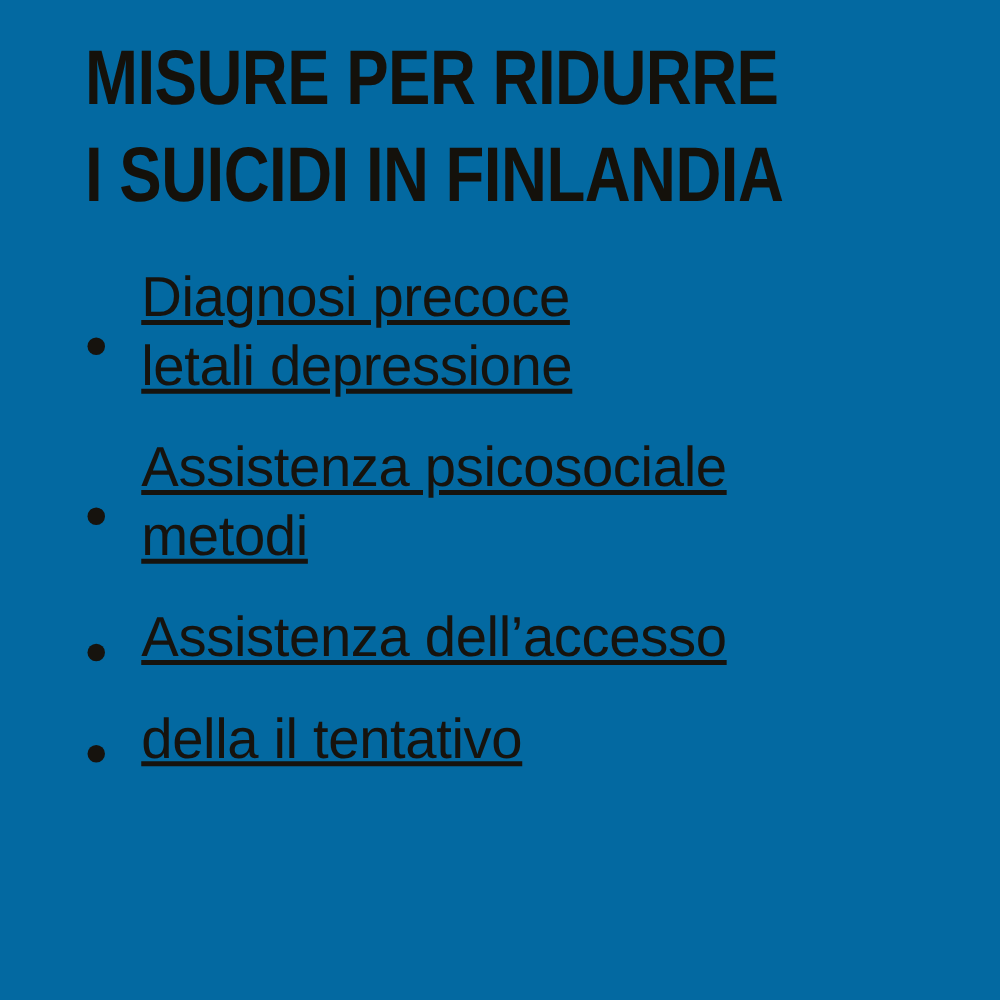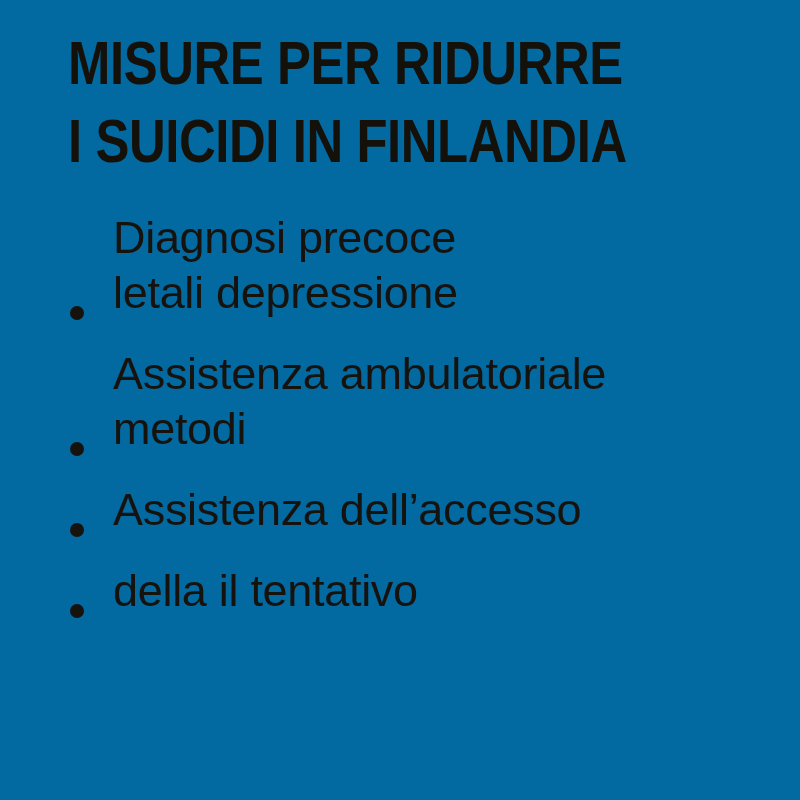--- a/index.html
+++ b/index.html
@@ -28,22 +28,23 @@
     white-space: nowrap;
     transform: scaleX(0.82);
     transform-origin: left center;
     color: #14110b;
   }
   .bullet-list {
     margin-top: 30px;
   }
   .bullet-item {
     display: flex;
-    align-items: flex-end;
+    align-items: center;
     margin-bottom: 26px;
+    text-decoration: underline;
   }
   .bullet-dot {
     flex: 0 0 auto;
     width: 14px;
     height: 14px;
     border-radius: 50%;
     background: #16130e;
     margin: 24px 29px 0 2px;
   }
   .bullet-text {
@@ -72,21 +73,21 @@
       <span class="bullet-dot"></span>
       <div class="bullet-text">
         <div class="bullet-line">Diagnosi precoce</div>
         <div class="bullet-line">letali depressione</div>
       </div>
     </div>
 
     <div class="bullet-item">
       <span class="bullet-dot"></span>
       <div class="bullet-text">
-        <div class="bullet-line">Assistenza ambulatoriale</div>
+        <div class="bullet-line">Assistenza psicosociale</div>
         <div class="bullet-line">metodi</div>
       </div>
     </div>
 
     <div class="bullet-item">
       <span class="bullet-dot"></span>
       <div class="bullet-text">
         <div class="bullet-line">Assistenza dell’accesso</div>
       </div>
     </div>

